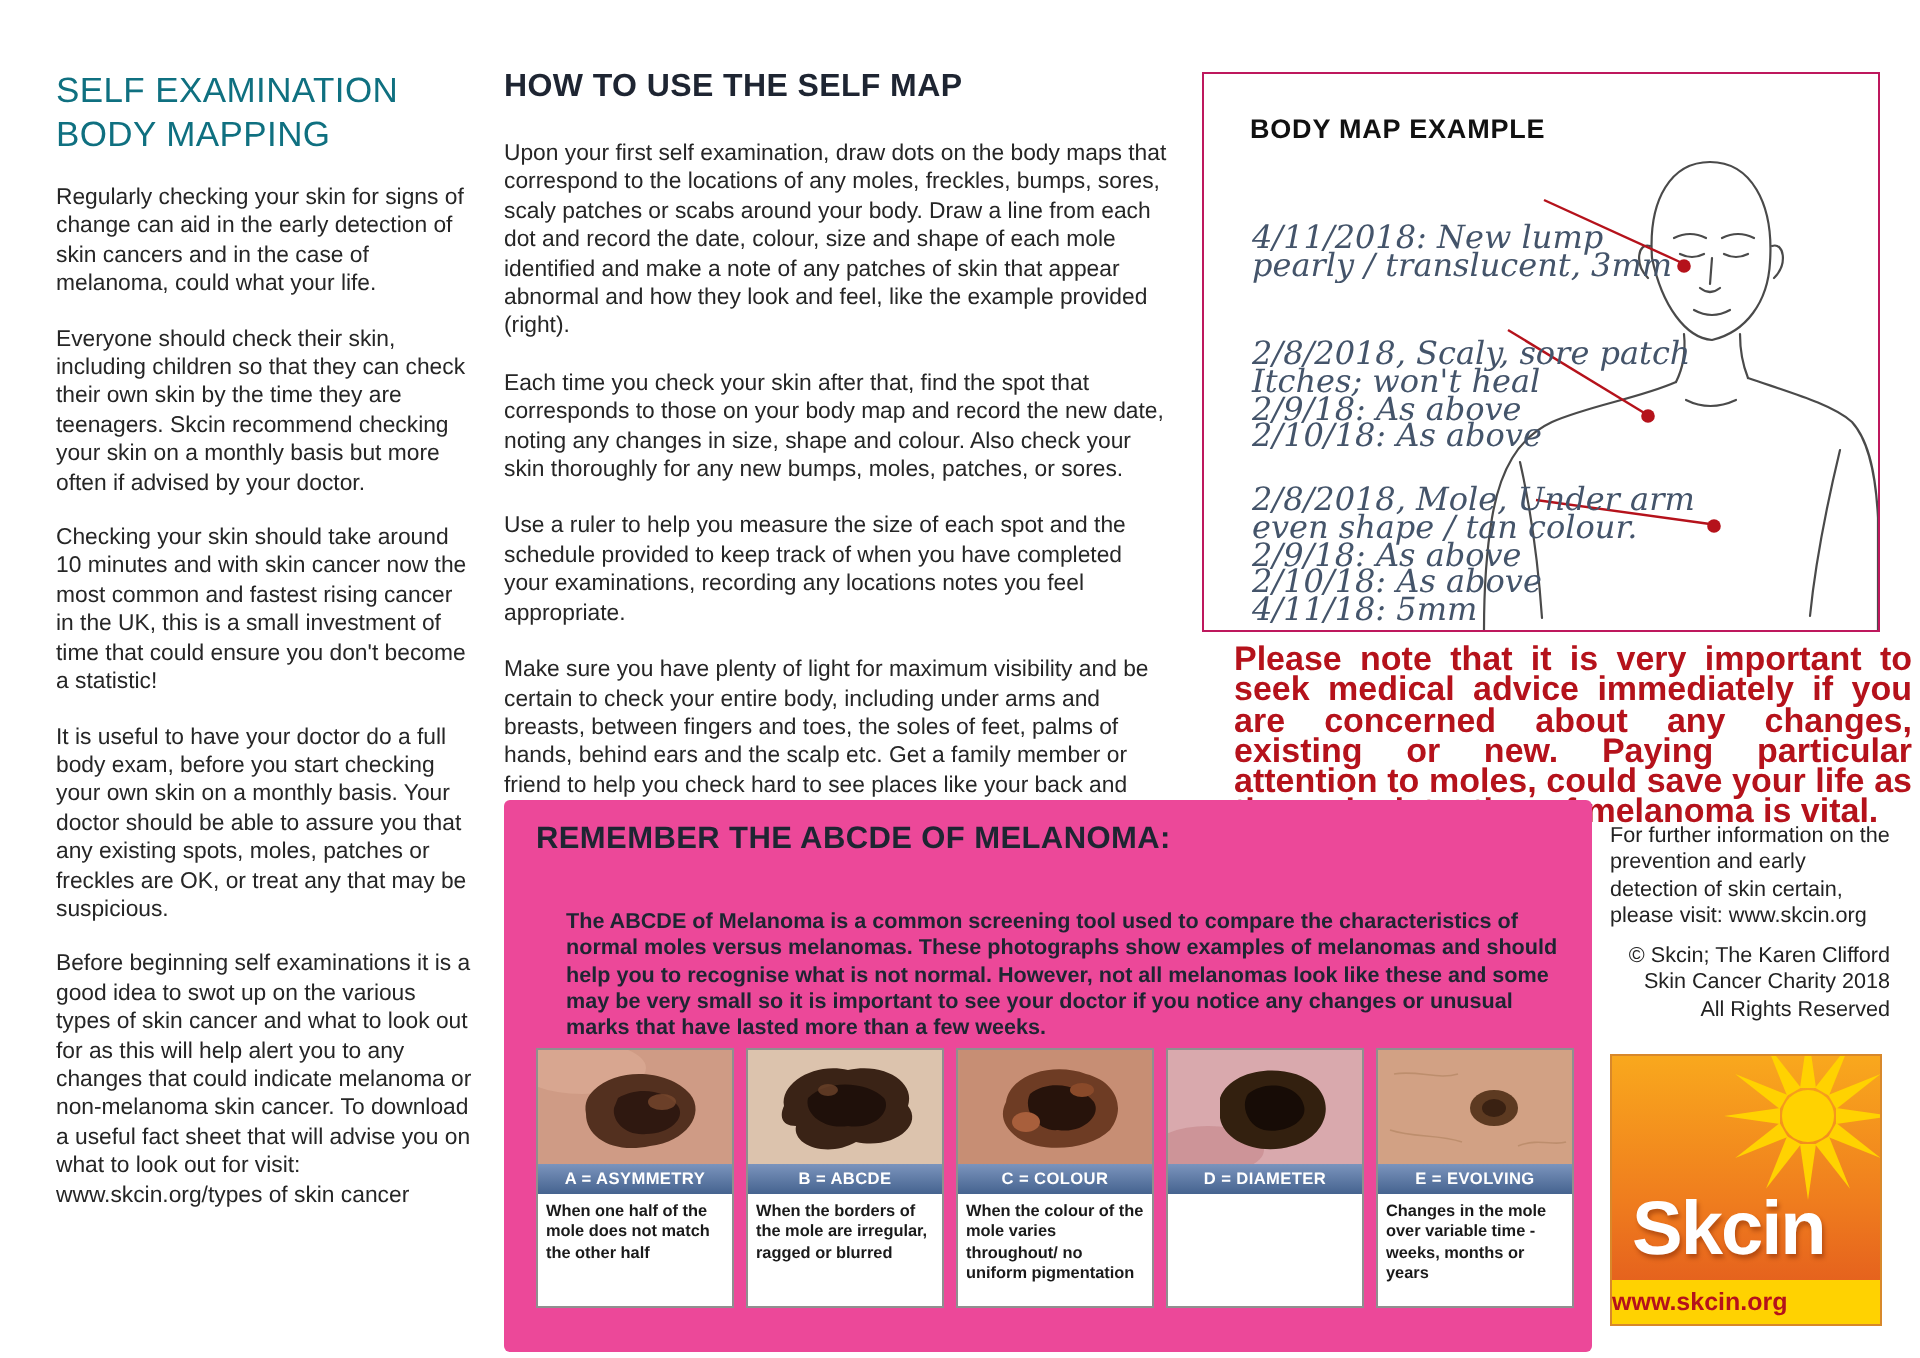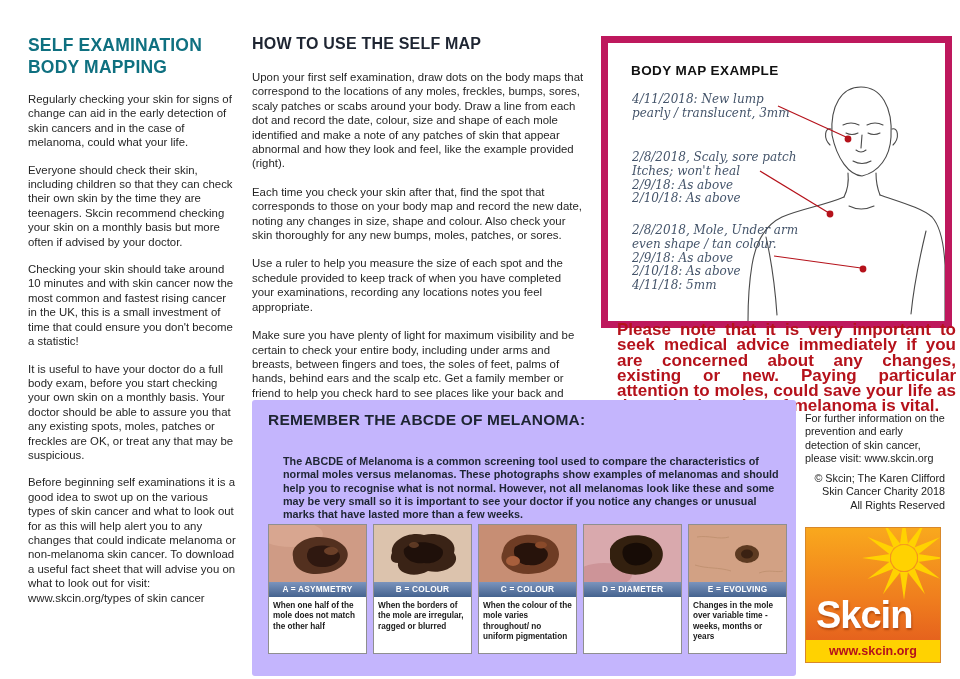--- a/index.html
+++ b/index.html
@@ -4,54 +4,54 @@
 <style>
   html,body{margin:0;padding:0;background:#e9e9e9;}
   .page{
     position:relative;width:960px;height:679px;background:#ffffff;
     font-family:"Liberation Sans",sans-serif;color:#262626;overflow:hidden;
     box-shadow:0 0 0 1px #ddd;
   }
   
   .col-left{position:absolute;left:28px;top:34px;width:209px;}
   .col-left h1{
-    margin:0 0 14px;font-size:17.5px;line-height:22px;font-weight:bold;
+    margin:0 0 14px;font-size:17.5px;line-height:22px;font-weight:normal;
     color:#0f7080;white-space:pre-line;letter-spacing:.2px;
   }
   .col-left p{margin:0 0 13px;font-size:11.4px;line-height:14.4px;}
   
   .col-mid{position:absolute;left:252px;top:34px;width:332px;}
   .col-mid h2{margin:0 0 16px;font-size:16px;line-height:20px;color:#1e2532;letter-spacing:.2px;}
   .col-mid p{margin:0 0 14px;font-size:11.4px;line-height:14.4px;}
   
   .bodymap-box{
     position:absolute;left:601px;top:36px;width:337px;height:278px;
-    border:7px solid #be185d;background:#fff;
+    border:1px solid #be185d;background:#fff;
   }
   .bodymap-box h3{
     position:absolute;left:23px;top:20px;margin:0;font-size:13.5px;
     color:#111;letter-spacing:.4px;z-index:2;
   }
   .bodymap-box .figure{position:absolute;left:0;top:0;width:337px;height:278px;z-index:1;}
   .ann{
     position:absolute;z-index:2;font-family:"DejaVu Serif",serif;font-style:italic;
-    font-size:12px;line-height:13.8px;color:#44546a;white-space:pre-line;
+    font-size:16px;line-height:13.8px;color:#44546a;white-space:pre-line;margin-top:25px;
   }
   .ann1{left:24px;top:50px;}
   .ann2{left:24px;top:108px;}
   .ann3{left:24px;top:181px;}
   
   .warning{
     position:absolute;left:601px;top:306px;width:339px;margin:16px;
     font-size:17px;font-weight:bold;line-height:15.3px;color:#b5121b;text-align:justify;
   }
   
   .abcde-panel{
     position:absolute;left:252px;top:400px;width:544px;height:276px;
-    background:#c4b5fd;border-radius:3px;
+    background:#ec4899;border-radius:3px;
   }
   .abcde-title{position:absolute;left:16px;top:11px;margin:0;font-size:15.5px;color:#1e2532;letter-spacing:.2px;}
   .abcde-intro{
     position:absolute;left:16px;top:40px;width:508px;margin:15px;
     font-size:10.8px;font-weight:bold;line-height:13.3px;color:#1e2532;
   }
   .cards{position:absolute;left:16px;top:124px;display:flex;gap:6px;}
   .card{width:99px;background:#fff;border:1px solid #8f8f8f;box-sizing:border-box;}
   .card .photo{display:block;width:97px;height:57px;}
   .card-label{
@@ -71,21 +71,21 @@
     background:linear-gradient(180deg,#f9a81d 0%,#ef7c1e 55%,#e0541d 100%);
     overflow:hidden;border:1px solid #d8882a;box-sizing:border-box;
   }
   .logo .sun{position:absolute;left:0;top:0;width:134px;height:90px;}
   .logo-text{
     position:absolute;left:10px;bottom:25px;font-size:38px;font-weight:bold;color:#fff;
     letter-spacing:-1px;text-shadow:1px 2px 2px rgba(120,35,0,.45);
   }
   .logo-url{
     position:absolute;left:0;bottom:0;width:100%;height:22px;line-height:22px;
-    background:#ffd201;color:#b5121b;font-weight:bold;font-size:12.5px;text-align:center;
+    background:#ffd201;color:#b5121b;font-weight:bold;font-size:12.5px;
   }
 </style>
 </head>
 <body>
 
 <div class="page">
 
   <aside class="col-left">
     <h1>SELF EXAMINATION
 BODY MAPPING</h1>
@@ -182,21 +182,21 @@
         <div class="card-desc">When one half of the mole does not match the other half</div>
       </div>
 
       <div class="card">
         <svg class="photo" viewBox="0 0 97 57">
           <rect width="97" height="57" fill="#dcc3ad"></rect>
           <path d="M18 28 C16 16 34 6 50 10 C68 6 84 16 80 28 C88 38 72 50 54 46 C40 54 22 48 24 38 C16 38 16 32 18 28 Z" fill="#3a2316"></path>
           <path d="M30 24 C40 14 60 16 68 24 C72 30 64 40 50 38 C38 40 28 32 30 24 Z" fill="#1f100a"></path>
           <ellipse cx="40" cy="20" rx="5" ry="3" fill="#6b4229" opacity="0.8"></ellipse>
         </svg>
-        <div class="card-label">B = COLOUR</div>
+        <div class="card-label">B = ABCDE</div>
         <div class="card-desc">When the borders of the mole are irregular, ragged or blurred</div>
       </div>
 
       <div class="card">
         <svg class="photo" viewBox="0 0 97 57">
           <rect width="97" height="57" fill="#c78e74"></rect>
           <path d="M24 26 C26 12 48 6 64 12 C80 16 84 30 76 40 C66 50 42 52 30 44 C22 38 21 32 24 26 Z" fill="#6e3c24"></path>
           <path d="M36 22 C46 14 62 18 68 26 C72 33 62 42 50 40 C40 41 32 30 36 22 Z" fill="#27130b"></path>
           <ellipse cx="34" cy="36" rx="7" ry="5" fill="#a85f3c"></ellipse>
           <ellipse cx="62" cy="20" rx="6" ry="3.5" fill="#8a4a2a"></ellipse>
@@ -226,21 +226,21 @@
           <ellipse cx="58" cy="29" rx="12" ry="9" fill="#5d3a21"></ellipse>
           <ellipse cx="58" cy="29" rx="6" ry="4.5" fill="#3a2112"></ellipse>
         </svg>
         <div class="card-label">E = EVOLVING</div>
         <div class="card-desc">Changes in the mole over variable time - weeks, months or years</div>
       </div>
 
     </div>
   </section>
 
-  <div class="footer-info">For further information on the prevention and early detection of skin cancer, please visit: www.skcin.org</div>
+  <div class="footer-info">For further information on the prevention and early detection of skin certain, please visit: www.skcin.org</div>
   <div class="copyright">© Skcin; The Karen Clifford
 Skin Cancer Charity 2018
 All Rights Reserved</div>
 
   <div class="logo">
     <svg class="sun" viewBox="0 0 134 90">
       <g transform="translate(98,30)" fill="#ffd201">
         <polygon points="-4,-14 4,-14 0,-42" transform="rotate(0)"></polygon>
         <polygon points="-4,-14 4,-14 0,-42" transform="rotate(30)"></polygon>
         <polygon points="-4,-14 4,-14 0,-42" transform="rotate(60)"></polygon>

